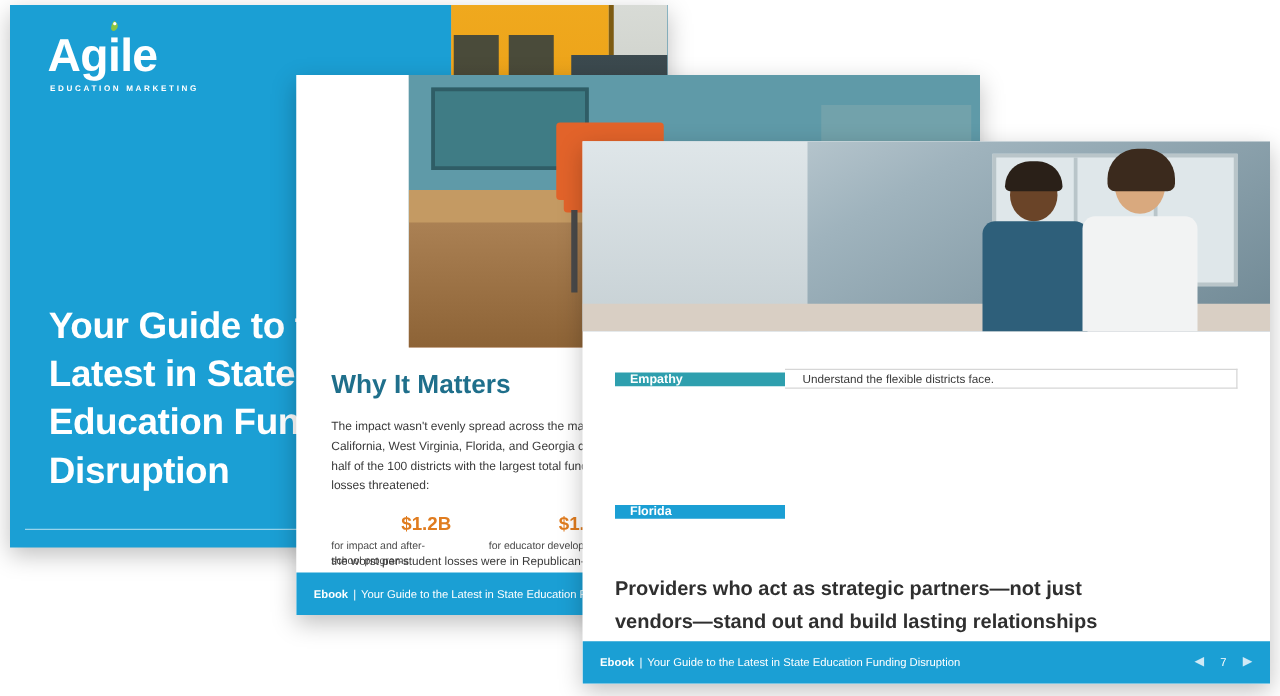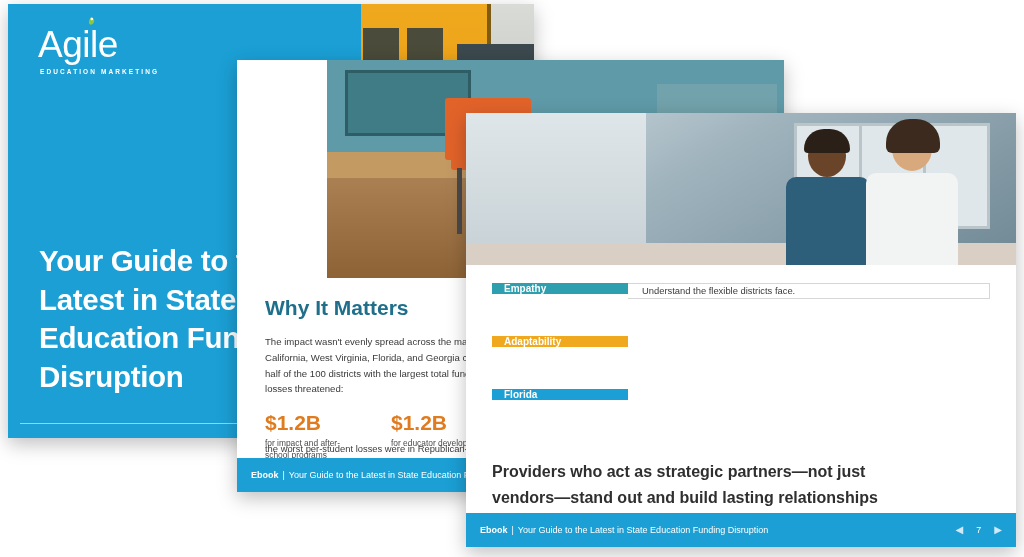--- a/index.html
+++ b/index.html
@@ -40,21 +40,21 @@
     z-index: 1;
   }
   .cover-logo {
     position: absolute;
     left: 30px;
     top: 22px;
     color: #ffffff;
   }
   .cover-logo .brand {
     font-size: 37px;
-    font-weight: normal;
+    font-weight: bold;
     letter-spacing: -0.5px;
     line-height: 1;
   }
   .cover-logo .sub {
     font-size: 6.5px;
     letter-spacing: 2.1px;
     margin-top: 5px;
     margin-left: 2px;
     font-weight: bold;
   }
@@ -186,23 +186,24 @@
     width: 300px;
     margin: 0 0 14px 0;
   }
   .stats {
     display: flex;
     gap: 30px;
     margin-bottom: 12px;
   }
   .stat { width: 96px; }
   .stat .value {
-    font-size: 21px;
+    font-size: 15px;
     font-weight: bold;
     margin-bottom: 3px;
+    text-align: right;
   }
   .stat .label {
     font-size: 8.4px;
     color: #4a4a4a;
     line-height: 1.4;
   }
   .stat.s1 .value { color: #e07c1f; }
   .stat.s2 .value { color: #e07c1f; }
   .stat.s3 .value { color: #1b9fd4; }
 
@@ -277,21 +278,21 @@
     bottom: 34px;
     padding: 18px 26px 0 26px;
     box-sizing: border-box;
   }
   #page7 .lead {
     font-size: 9.6px;
     color: #3a3a3a;
     margin: 0 0 16px 0;
   }
   .row-list { display: flex; flex-direction: column; gap: 13px; }
-  .pill-row { display: flex; align-items: flex-start; height: 40px; }
+  .pill-row { display: flex; align-items: center; height: 40px; }
   .pill-tag {
     width: 136px;
     color: #ffffff;
     font-size: 10px;
     font-weight: bold;
     display: flex;
     align-items: center;
     padding-left: 12px;
     box-sizing: border-box;
   }
@@ -451,21 +452,20 @@
     </div>
 
     <div class="content">
 
       <div class="row-list">
         <div class="pill-row">
           <div class="pill-tag" style="background:#2e9fae;">Empathy</div>
           <div class="pill-desc">Understand the flexible districts face.</div>
         </div>
         <div class="pill-row">
-          <div class="pill-tag" style="background:#f0a81e;">Adaptability</div>
         </div>
         <div class="pill-row">
           <div class="pill-tag" style="background:#1b9fd4;">Florida</div>
         </div>
       </div>
 
       <div class="outro">Providers who act as strategic partners—not just vendors—stand out and build lasting relationships during uncertain times.</div>
     </div>
 
     <div class="footer">

